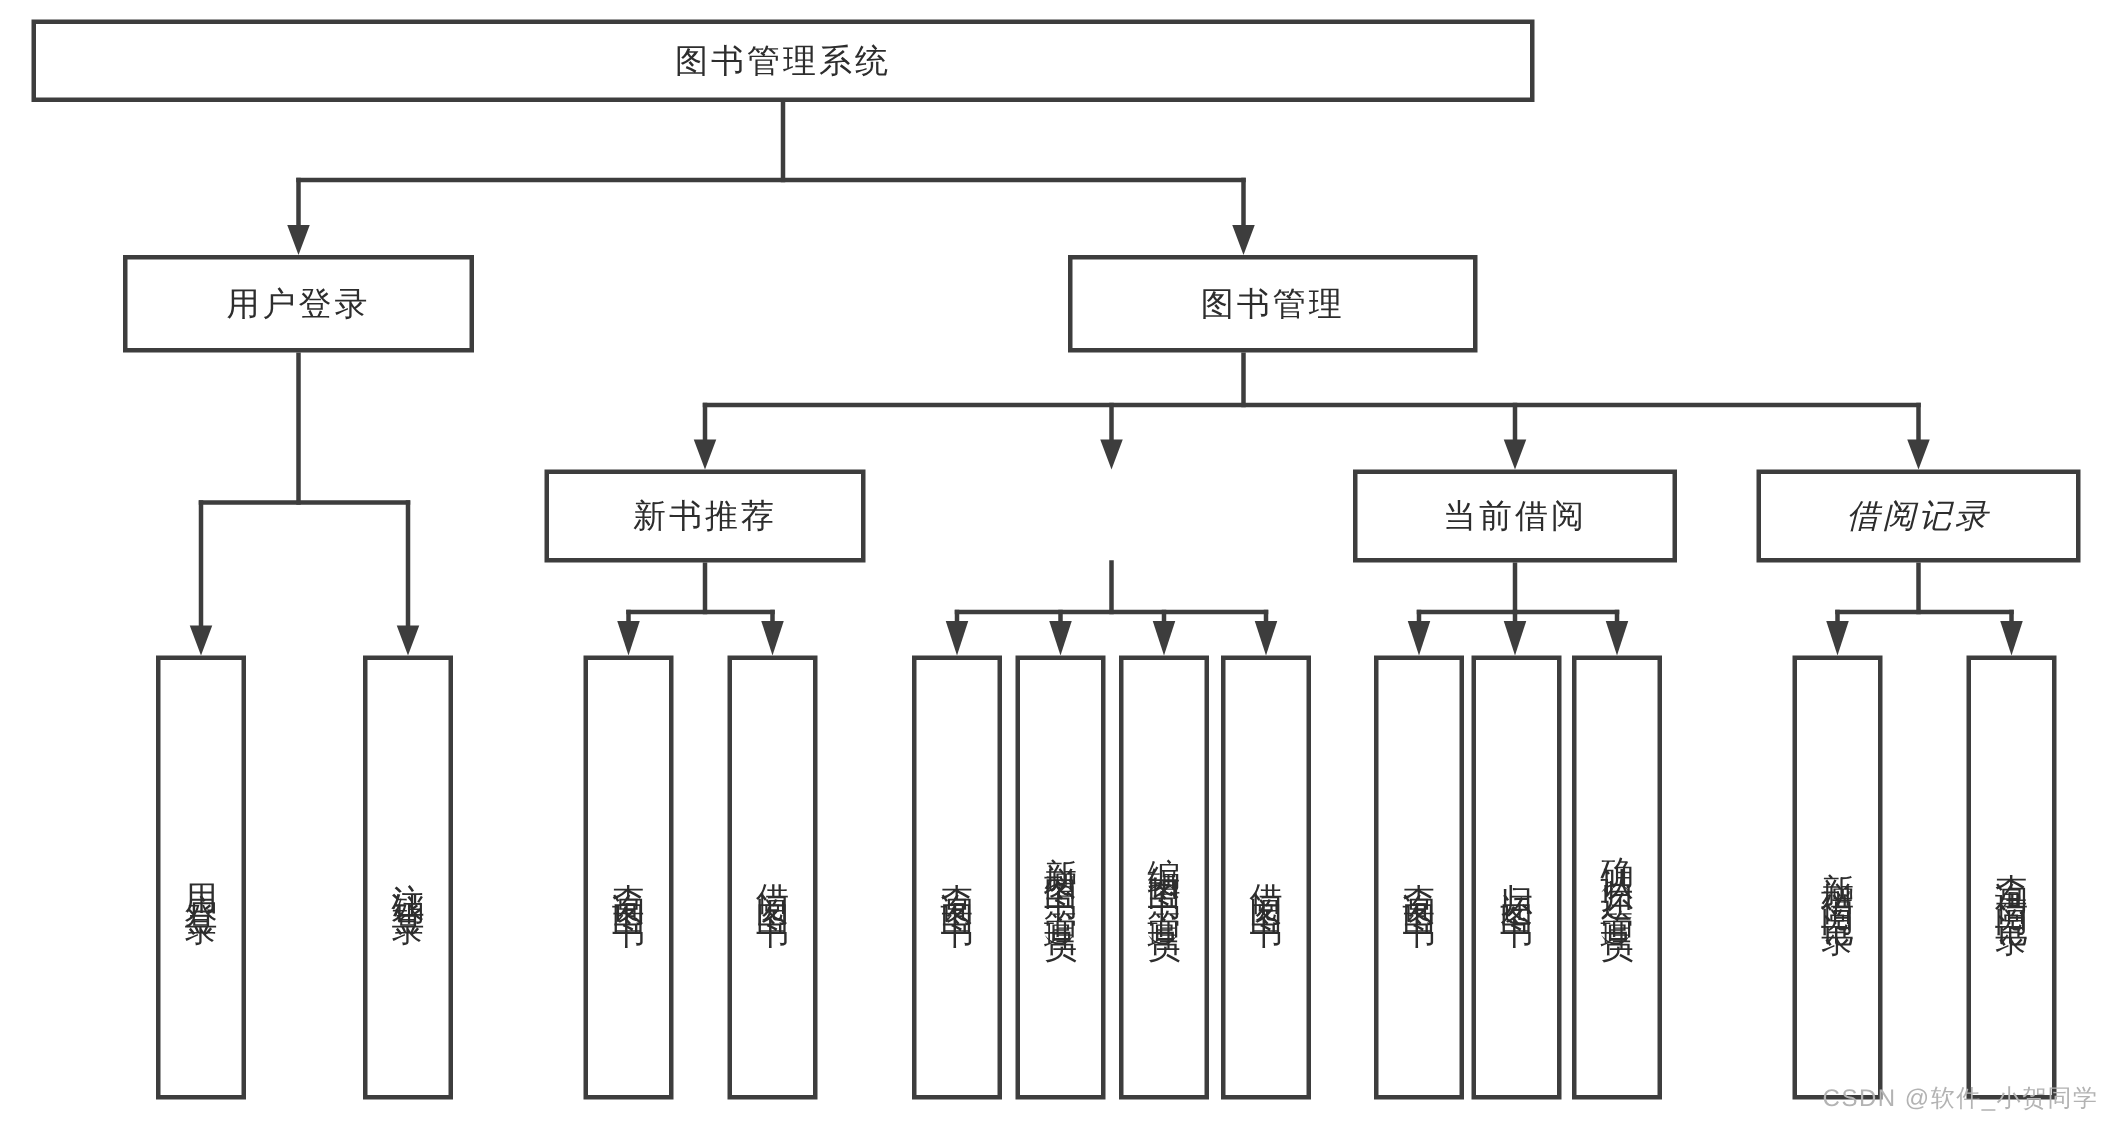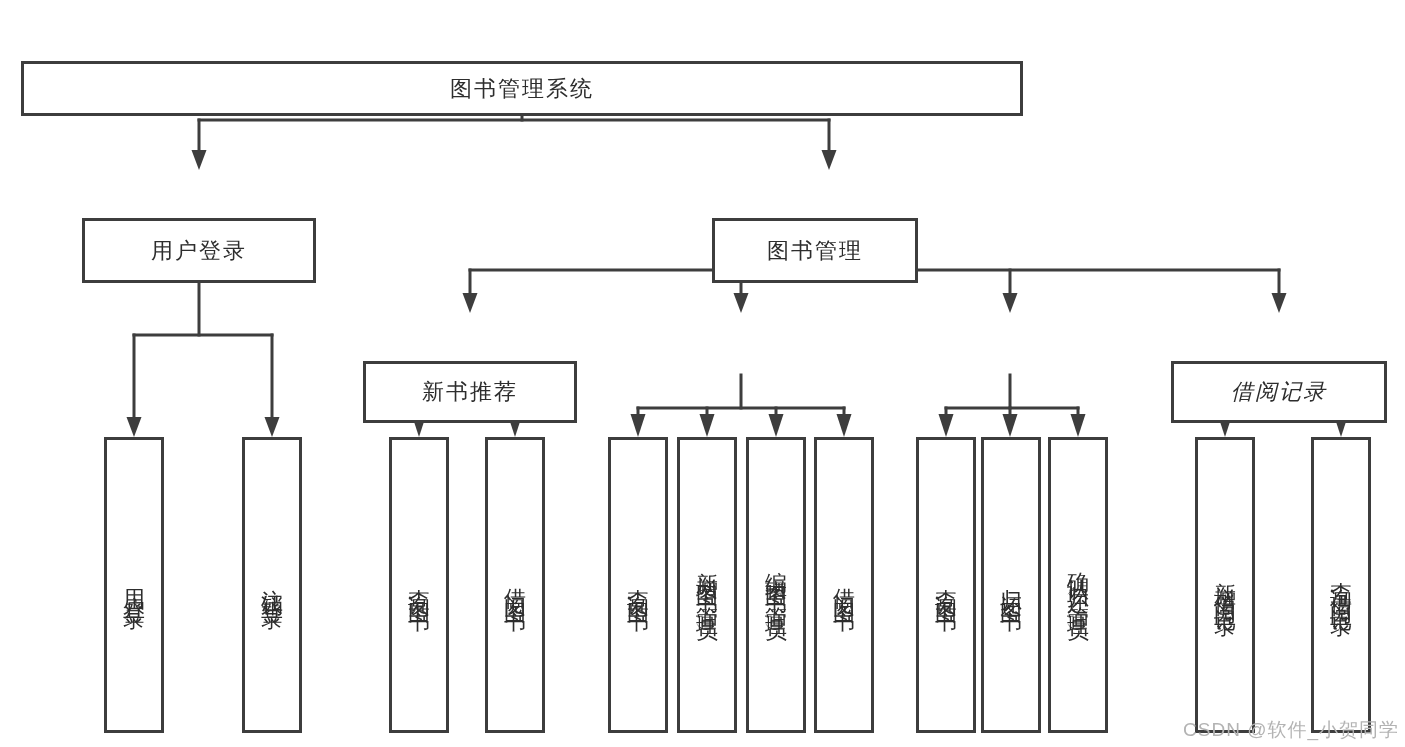--- a/index.html
+++ b/index.html
@@ -30,25 +30,24 @@
     display: flex;
     align-items: center;
     justify-content: center;
     color: #2d2d2d;
     z-index: 2;
   }
   .h-box {
     font-size: 22px;
     letter-spacing: 2px;
     text-align: left;
-    margin-top: 48px;
   }
   .box-root   { left: 21px;  top: 13px;  width: 1002px; height: 55px; }
   .box-l2a    { left: 82px;  top: 170px; width: 234px;  height: 65px; }
-  .box-l2b    { left: 712px; top: 170px; width: 206px;  height: 65px; }
+  .box-l2b    { left: 712px; top: 170px; width: 273px;  height: 65px; }
   .box-l3     { top: 313px;  height: 62px; }
   .box-l3a    { left: 363px;  width: 214px; }
   .box-l3b    { left: 633px;  width: 216px; }
   .box-l3c    { left: 902px;  width: 216px; }
   .box-l3d    { left: 1171px; width: 216px; font-style: italic; }
   .v-box {
     top: 437px;
     width: 60px;
     height: 296px;
     writing-mode: vertical-rl;
@@ -67,21 +66,21 @@
   .leaf-g3d { left: 814px; }
   .leaf-g4a { left: 916px; }
   .leaf-g4b { left: 981px; }
   .leaf-g4c { left: 1048px; }
   .leaf-g5a { left: 1195px; }
   .leaf-g5b { left: 1311px; }
   .watermark {
     position: absolute;
     right: 6px;
     bottom: 4px;
-    font-size: 19px;
+    font-size: 16px;
     letter-spacing: 1px;
     color: #b3b3b3;
     z-index: 5;
     white-space: nowrap;
   }
 </style>
 </head>
 <body>
 
 <div class="canvas">
@@ -151,20 +150,21 @@
       <path d="M1341 437 L1333.5 414 L1348.5 414 Z"></path>
     </g>
   </svg>
 
   <div class="box h-box box-root">图书管理系统</div>
 
   <div class="box h-box box-l2a">用户登录</div>
   <div class="box h-box box-l2b">图书管理</div>
 
   <div class="box h-box box-l3 box-l3a">新书推荐</div>
+  <div class="box h-box box-l3 box-l3c">当前借阅</div>
   <div class="box h-box box-l3 box-l3d">借阅记录</div>
 
   <div class="box v-box leaf-g1a">用户登录</div>
   <div class="box v-box leaf-g1b">注销登录</div>
 
   <div class="box v-box leaf-g2a">查询图书</div>
   <div class="box v-box leaf-g2b">借阅图书</div>
 
   <div class="box v-box leaf-g3a">查询图书</div>
   <div class="box v-box leaf-g3b">新增图书（管理员）</div>

